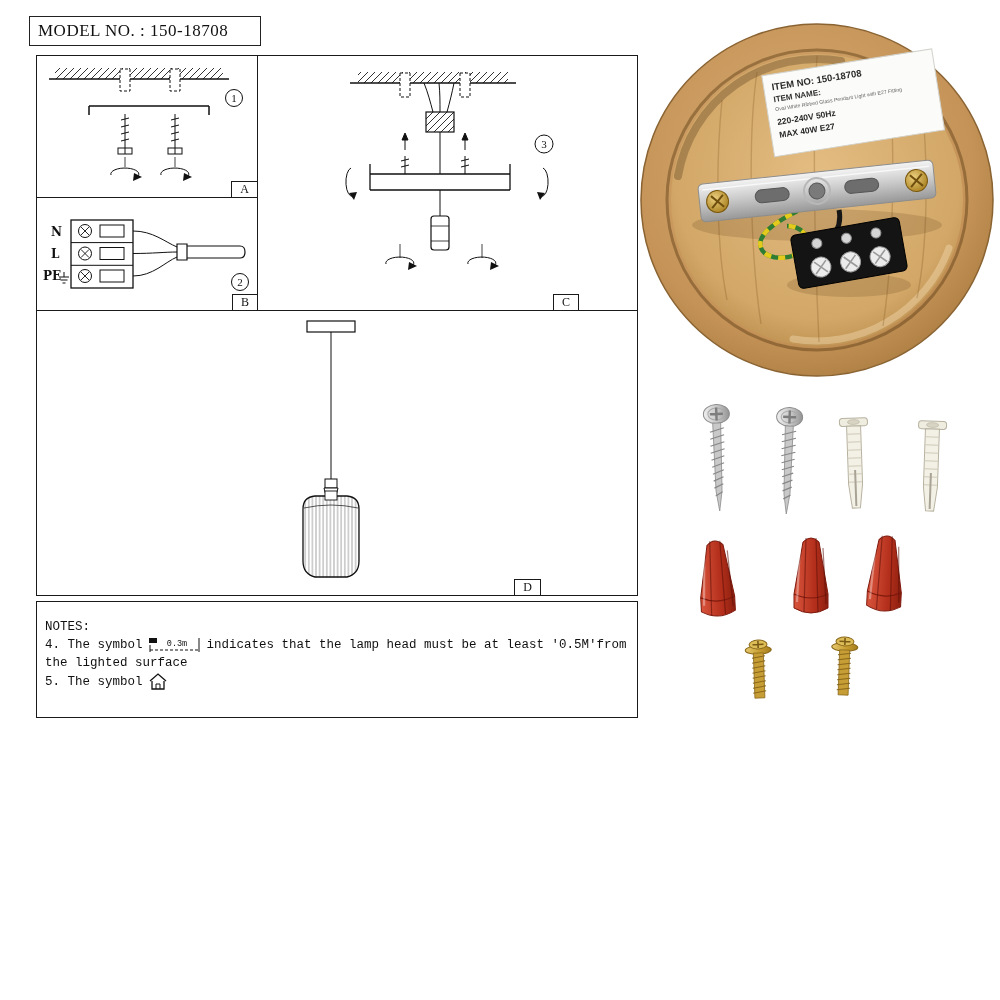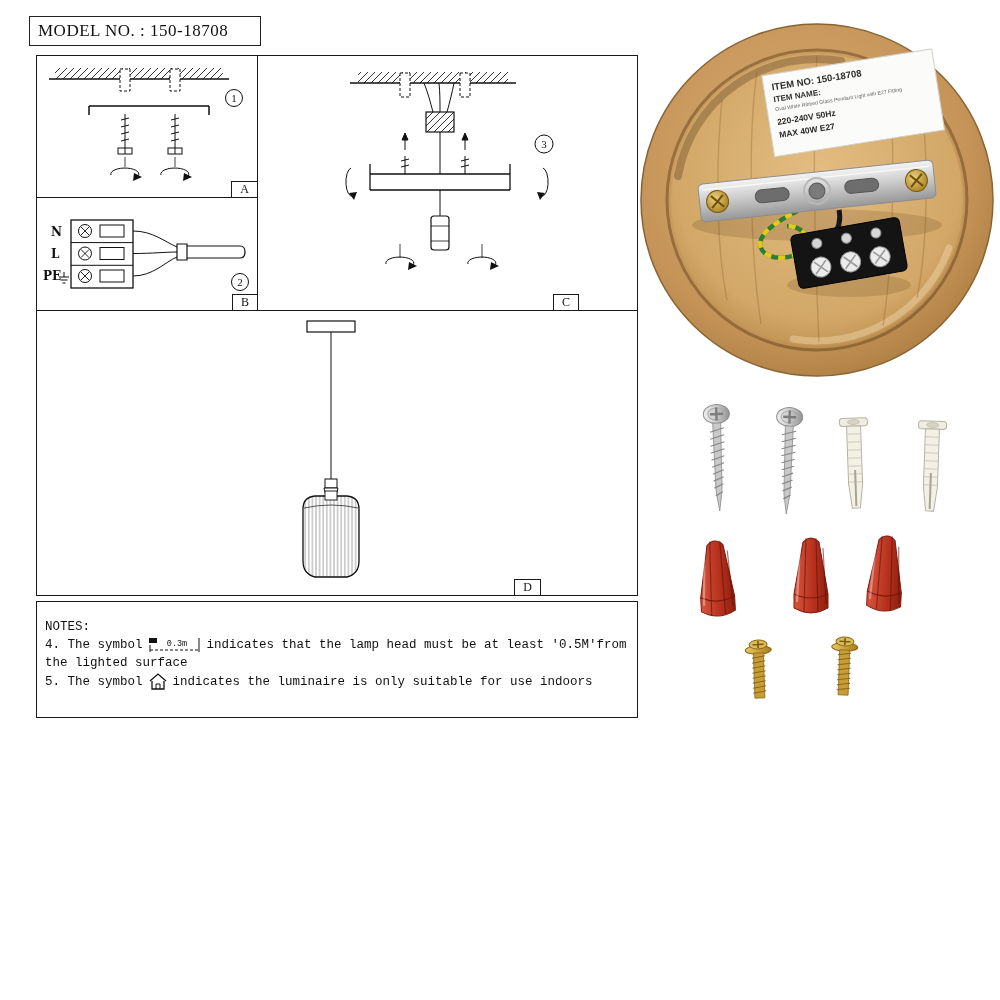--- a/index.html
+++ b/index.html
@@ -296,21 +296,20 @@
       <span>indicates that the lamp head must be at least '0.5M'from</span>
     </div>
     <div class="note-line">the lighted surface</div>
     <div class="note-line">
       <span>5. The symbol</span>
       <svg class="note-icon" width="22" height="19" viewBox="0 0 22 19">
         <path d="M3,9 L11,2 L19,9" fill="none" stroke="#111" stroke-width="1.3"></path>
         <path d="M5,9 V17 H17 V9" fill="none" stroke="#111" stroke-width="1.3"></path>
         <path d="M9,17 V12 H13 V17" fill="none" stroke="#111" stroke-width="1"></path>
       </svg>
-      <span>indicates the luminaire is only suitable for use indoors</span>
     </div>
   </div>
 
   <svg class="abs" style="left:637px;top:20px;" width="360" height="360" viewBox="0 0 360 360">
     <defs>
       <radialGradient id="woodOuter" cx="45%" cy="40%" r="70%">
         <stop offset="0%" stop-color="#d8ae74"></stop>
           <stop offset="70%" stop-color="#c59358"></stop>
           <stop offset="100%" stop-color="#a27538"></stop>
       </radialGradient>

